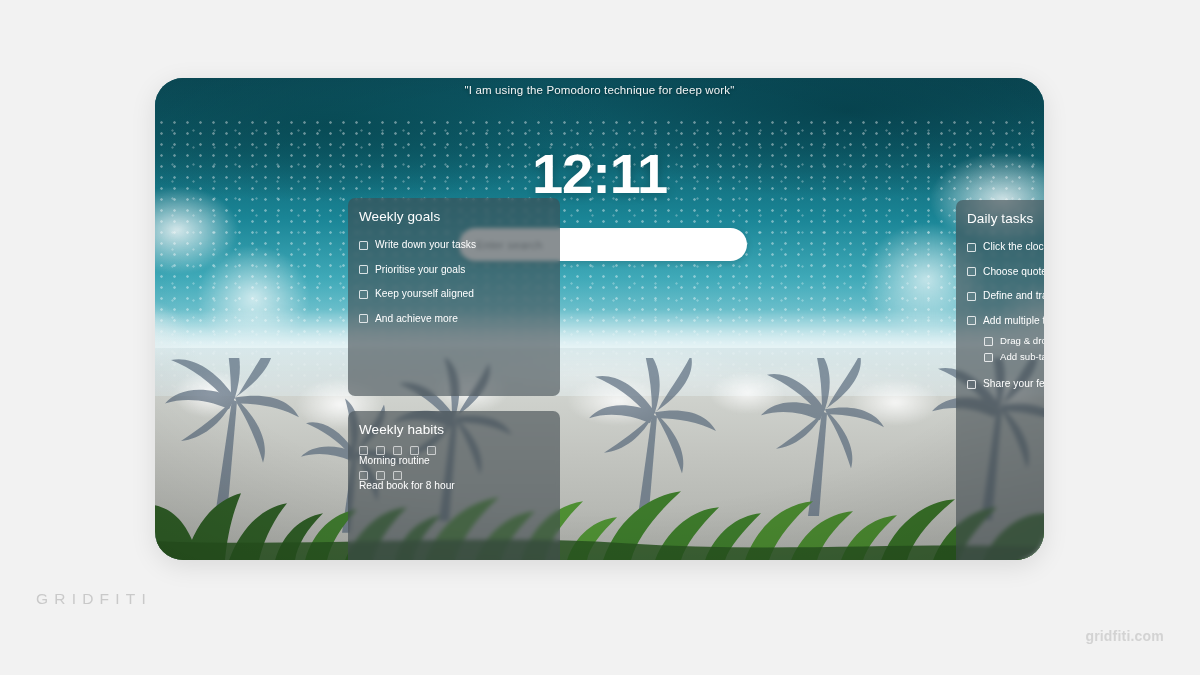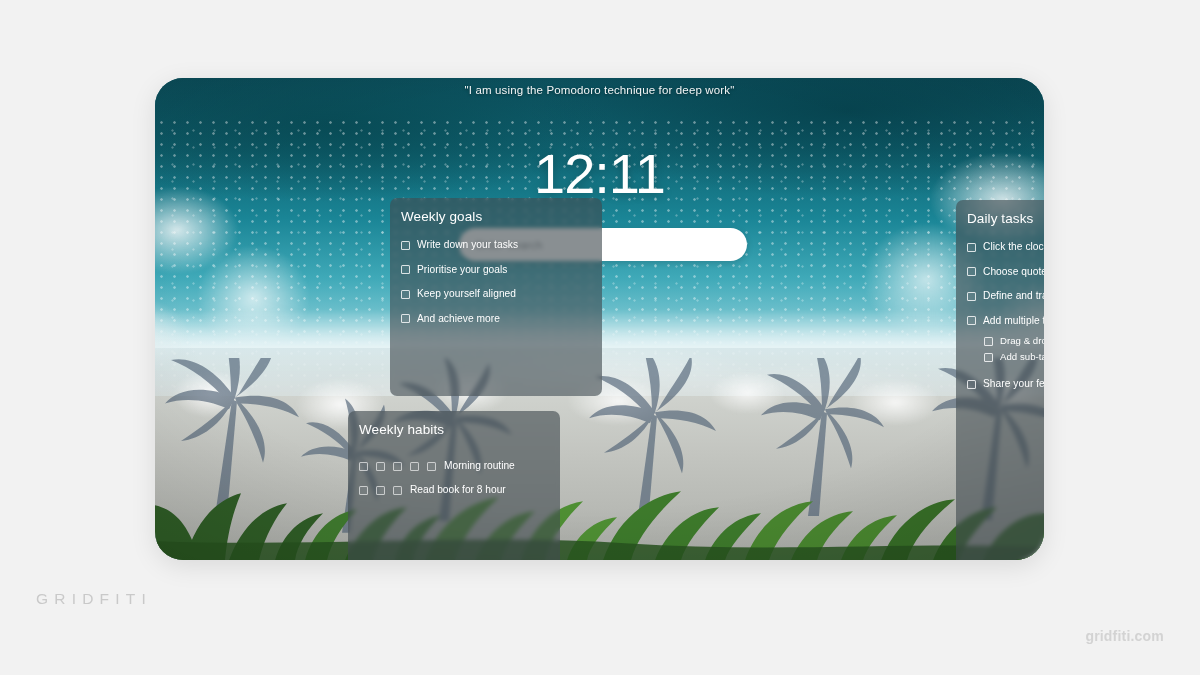--- a/index.html
+++ b/index.html
@@ -102,21 +102,21 @@
 
   
   .panel {
     position: absolute;
     border-radius: 7px;
     background: rgba(64,74,79,0.62);
     backdrop-filter: blur(2px);
     overflow: hidden;
     color: #fff;
   }
-  #panel-weekly-goals  { left: 193px; top: 120px; width: 212px; height: 198px; margin-left: 42px; }
+  #panel-weekly-goals  { left: 193px; top: 120px; width: 212px; height: 198px; }
   #panel-weekly-habits { left: 193px; top: 333px; width: 212px; height: 197px; border-bottom-left-radius:0; border-bottom-right-radius:0; }
   #panel-daily-tasks   { left: 801px; top: 122px; width: 207px; height: 403px; border-bottom-left-radius:0; border-bottom-right-radius:0; }
 
   .panel-title {
     font-size: 13.5px;
     font-weight: 400;
     color: #ffffff;
     padding: 11px 0 0 11px;
     letter-spacing: .1px;
     white-space: nowrap;
@@ -144,21 +144,21 @@
   .cbox.dim { border-color: rgba(255,255,255,0.62); }
 
   .todo-label {
     font-size: 10.2px;
     color: #ffffff;
     letter-spacing: .05px;
     line-height: 1;
   }
   .todo-row.sub .todo-label { font-size: 9.6px; }
 
-  .habit-row { display: flex; align-items: flex-end; height: 24.5px; }
+  .habit-row { display: flex; align-items: flex-start; height: 24.5px; flex-direction: column; }
   .habit-boxes { display: flex; align-items: center; }
   .habit-boxes .cbox { margin-right: 8px; }
   .habit-label { font-size: 10.2px; color: #fff; white-space: nowrap; }
 
   
   #quote {
     position: absolute;
     left: 0; top: 6px;
     width: 100%;
     text-align: center;
@@ -167,21 +167,21 @@
     letter-spacing: .15px;
     text-shadow: 0 1px 3px rgba(0,0,0,.45);
   }
 
   #clock {
     position: absolute;
     left: 0; top: 68px;
     width: 100%;
     text-align: center;
     font-size: 56px;
-    font-weight: 400;
+    font-weight: 700;
     color: #ffffff;
     letter-spacing: -1px;
     line-height: 1;
     text-shadow: 0 2px 10px rgba(0,0,0,.25);
   }
 
   #search-bar {
     position: absolute;
     left: 304px; top: 150px;
     width: 288px; height: 33px;

